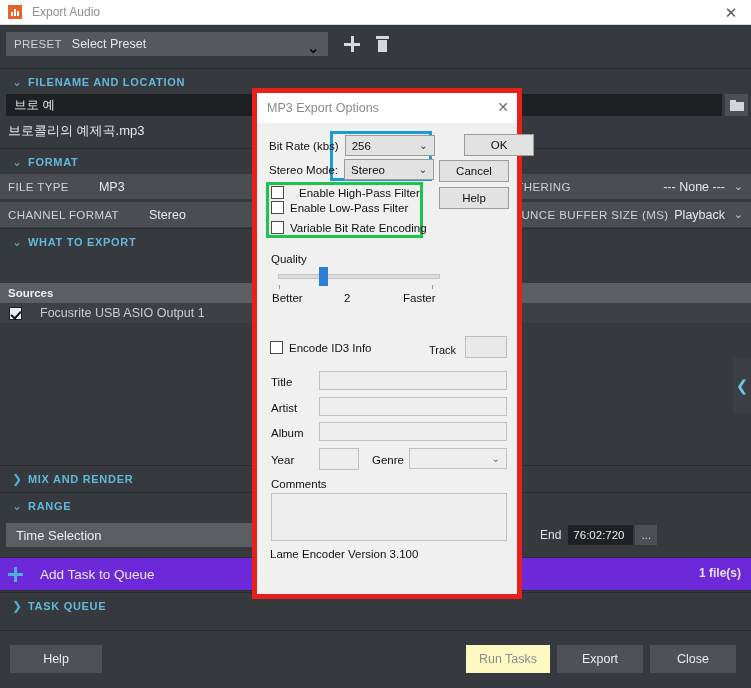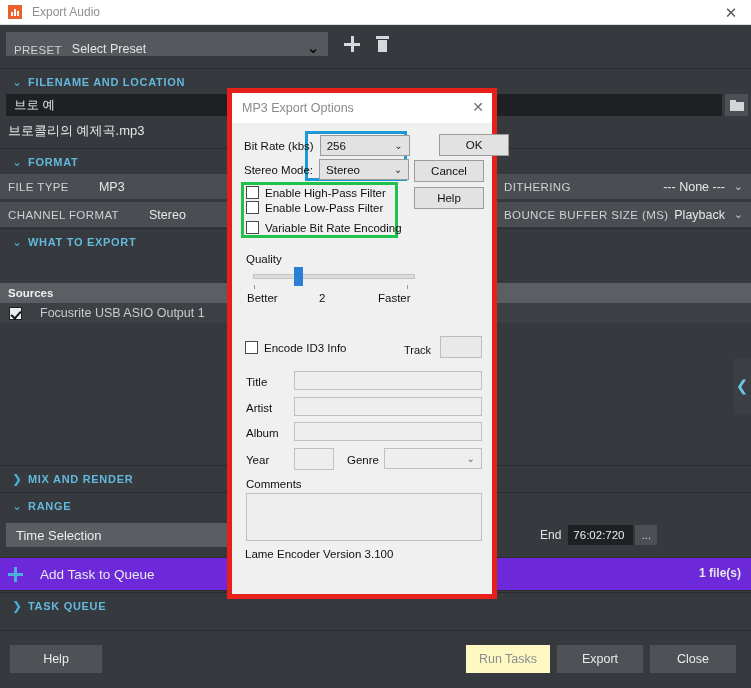--- a/index.html
+++ b/index.html
@@ -32,21 +32,21 @@
     font-size: 15px; color: #555; font-family: "Liberation Sans", sans-serif;
   }
 
   
   .preset-row {
     position: absolute; left: 0; top: 26px; width: 751px; height: 36px;
     background: #36393d; display: flex; align-items: center;
   }
   .preset-field {
     margin-left: 6px; width: 322px; height: 24px; background: #55585c;
-    display: flex; align-items: flex-end; position: relative;
+    display: flex; align-items: center; position: relative;
   }
   .preset-label { font-size: 11.5px; color: #cfd2d4; margin-left: 8px; letter-spacing: .3px; }
   .preset-value { font-size: 12.5px; color: #e3e5e7; margin-left: 10px; }
   .preset-caret { position: absolute; right: 8px; top: 6px; }
   .icon-plus {
     margin-left: 16px; width: 16px; height: 16px; position: relative;
   }
   .icon-plus::before, .icon-plus::after {
     content: ""; position: absolute; background: #d6d9db;
   }
@@ -193,21 +193,21 @@
   .btn-close  { left: 650px; top: 14px; width: 86px; }
 
   .edge-chev {
     position: absolute; right: 0; top: 358px; width: 18px; height: 56px;
     background: #3b3e42; display: flex; align-items: center; justify-content: center;
     color: #6dc4e8; font-size: 15px;
   }
 
   
   .modal-outline {
-    position: absolute; left: 227px; top: 88px; width: 270px; height: 511px;
+    position: absolute; left: 252px; top: 88px; width: 270px; height: 511px;
     background: #e8201c; padding: 5px;
   }
   .modal {
     width: 100%; height: 100%; background: #f0f0f0; position: relative;
     font-family: "Liberation Sans", sans-serif;
   }
   .modal-title {
     height: 30px; background: #ffffff; display: flex; align-items: center;
     position: relative;
   }
@@ -246,21 +246,21 @@
   }
   .b-ok     { left: 182px; top: 41px; margin-left: 25px; }
   .b-cancel { left: 182px; top: 67px; }
   .b-help   { left: 182px; top: 94px; }
 
   .chk-row { position: absolute; display: flex; align-items: center; }
   .chk {
     width: 13px; height: 13px; background: #ffffff; border: 1px solid #4a4a4a;
   }
   .chk-label { margin-left: 6px; font-size: 11.5px; color: #101010; }
-  .c-hp  { left: 14px; top: 93px; }
+  .c-hp  { left: 14px; top: 93px; gap: 9px; }
   .c-lp  { left: 14px; top: 108px; }
   .c-vbr { left: 14px; top: 128px; }
 
   .quality-label { position: absolute; left: 14px; top: 160px; font-size: 11.5px; color: #101010; }
   .slider {
     position: absolute; left: 21px; top: 181px; width: 162px; height: 5px;
     background: #dcdcdc; border: 1px solid #c3c3c3;
   }
   .slider-thumb {
     position: absolute; left: 62px; top: 174px; width: 9px; height: 19px;

